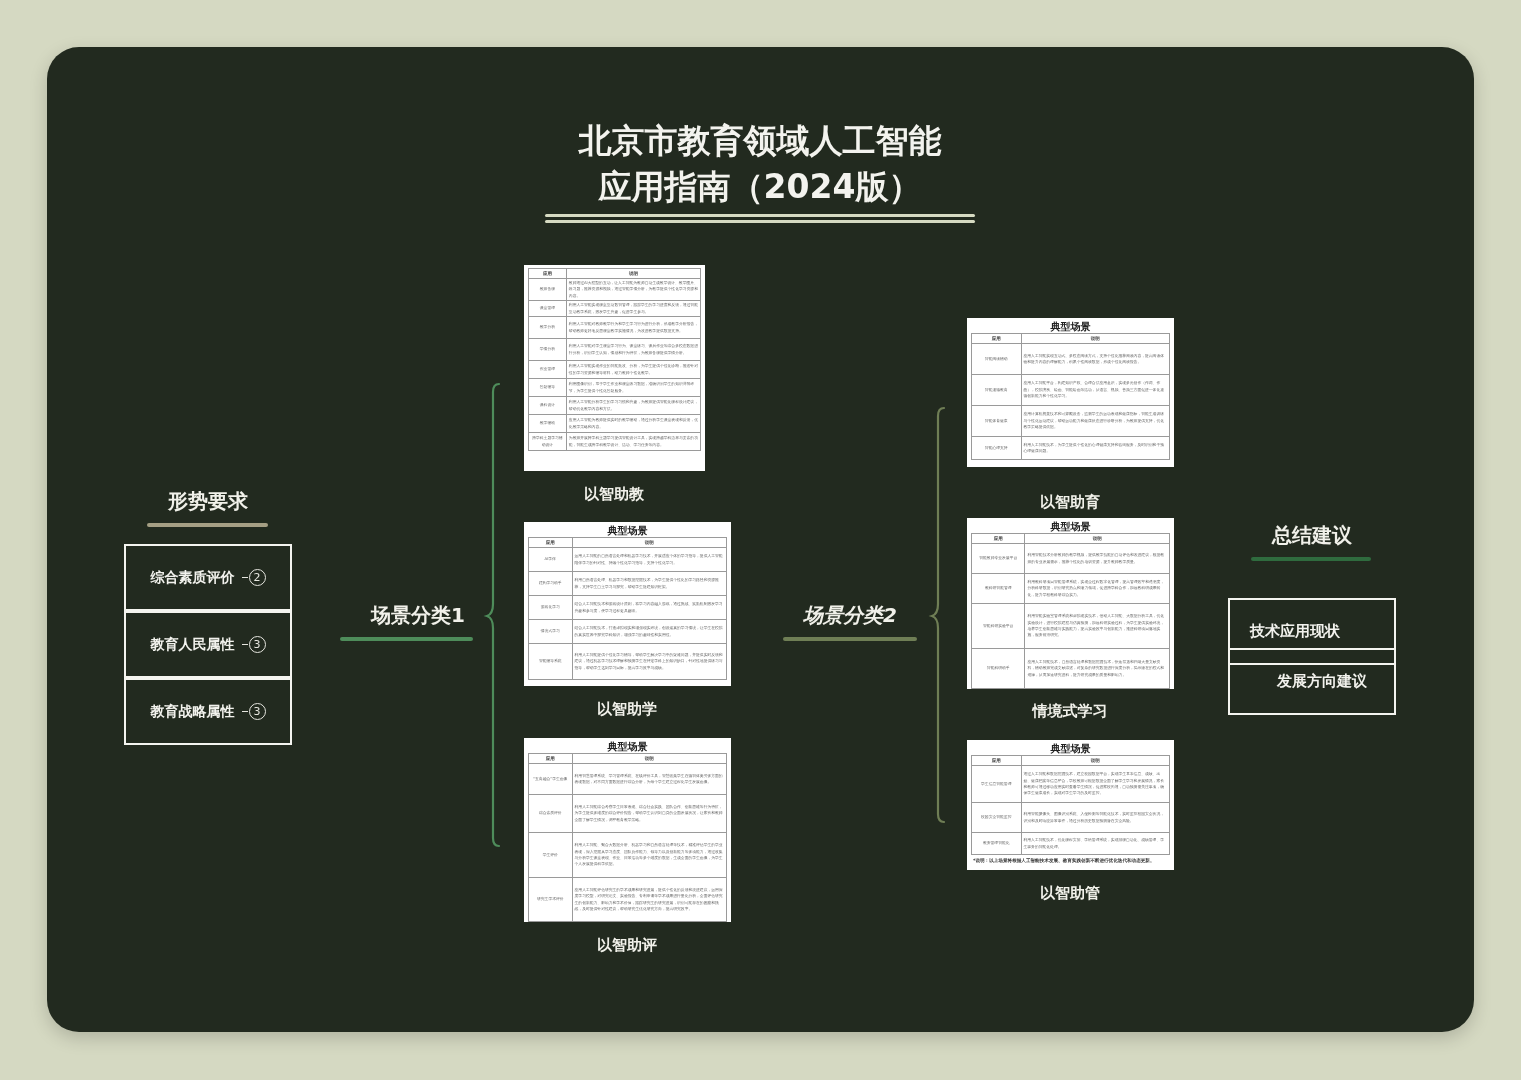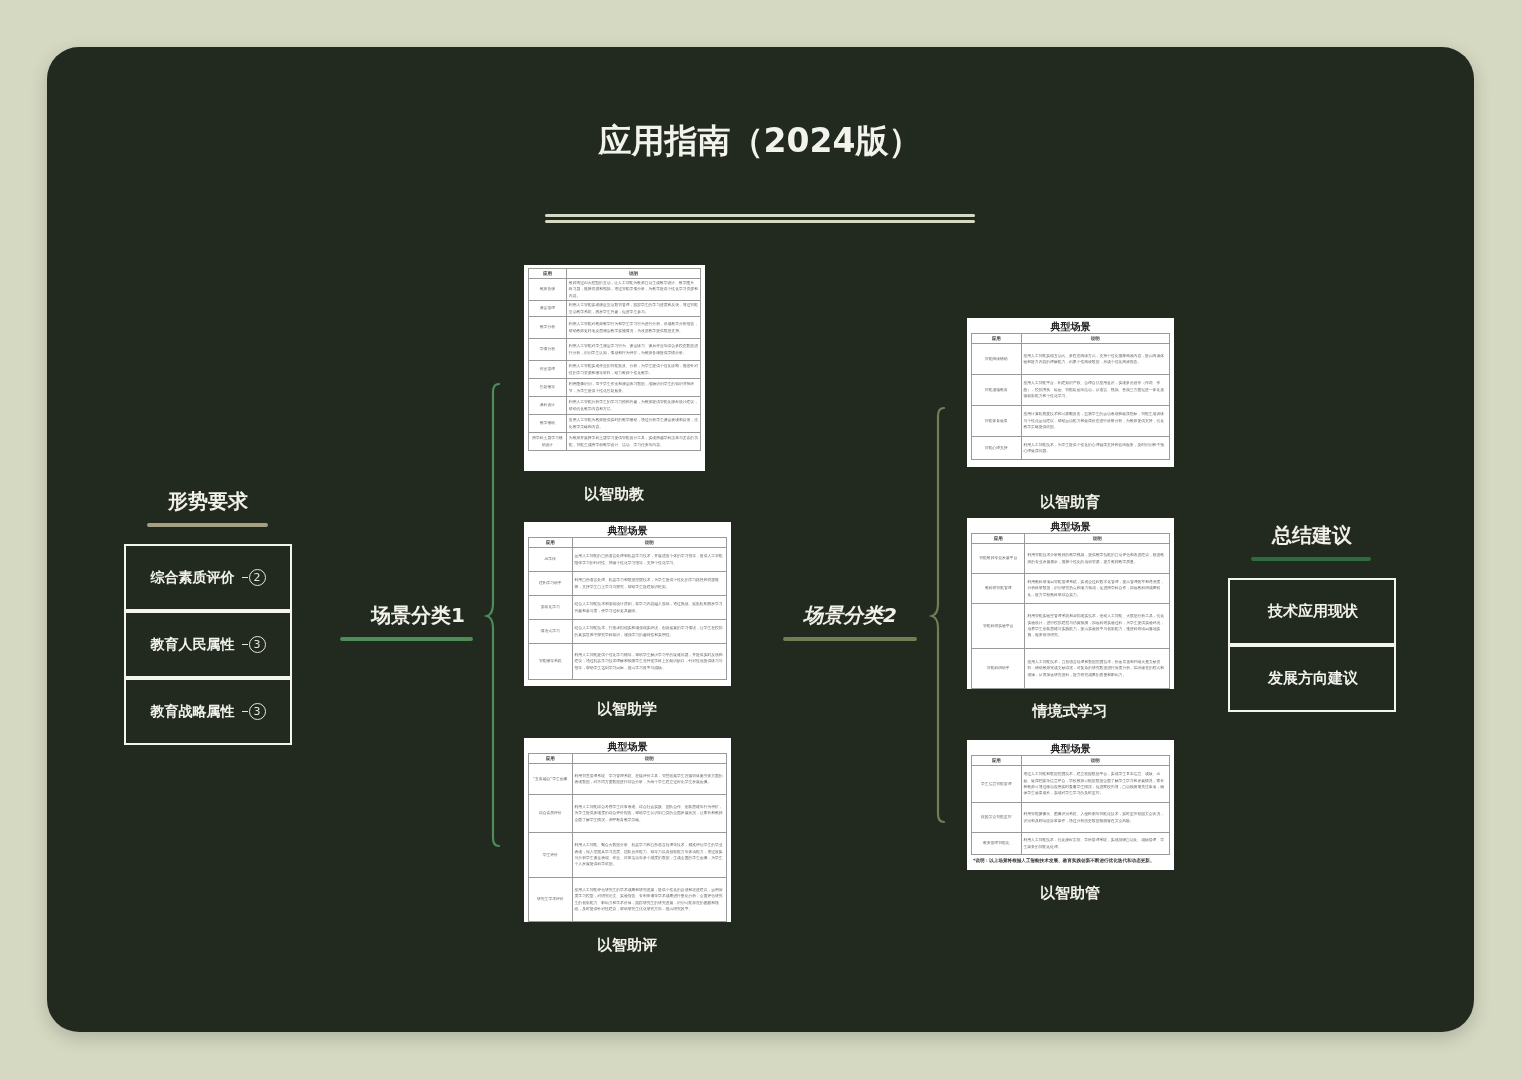--- a/index.html
+++ b/index.html
@@ -25,39 +25,40 @@
   .attr-badge {
     display: inline-flex; align-items: center; justify-content: center;
     width: 17px; height: 17px; border: 1.3px solid #e6e6df; border-radius: 50%;
     font-size: 11px; font-weight: normal; color: #e6e6df; position: relative; margin-left: 8px;
   }
   .attr-badge::before {
     content: ""; position: absolute; left: -8px; top: 7px; width: 6px; height: 1.3px; background: #e6e6df;
   }
   .sum-box {
     position: absolute; left: 1228px; width: 168px; height: 67px;
-    border: 2.5px solid #f4f4ef; display: flex; align-items: center; padding-left: 38px;
-    color: #f2f2ed; font-weight: bold; font-size: 15px;
+    border: 2.5px solid #f4f4ef; display: flex; align-items: center; padding-left: 20px;
+    color: #f2f2ed; font-weight: bold; font-size: 15px; margin-top: 20px;
   }
   .card { position: absolute; background: #ffffff; padding: 3px 4px; }
   .card-title { text-align: center; font-weight: bold; font-size: 10px; color: #222; height: 12px; line-height: 12px; }
   table.t { width: 100%; border-collapse: collapse; font-size: 3.8px; color: #666; }
   table.t th { border: 0.6px solid #9a9a9a; font-weight: bold; color: #333; height: 10px; font-size: 4.5px; }
   table.t td { border: 0.6px solid #9a9a9a; vertical-align: middle; padding: 1px 2px; line-height: 6.4px; }
   table.t td.k { text-align: center; width: 22%; }
   .note { font-size: 4.6px; font-weight: bold; color: #333; padding: 2px 2px 0 2px; line-height: 7px; }
   .caption { position: absolute; color: #f1f1ea; font-weight: bold; font-size: 15px; text-align: center; width: 120px; }
   svg.brace { position: absolute; overflow: visible; }
 </style>
 </head>
 <body>
 
 <div class="board"></div>
 
 <div class="title">
+  <div>北京市教育领域人工智能</div>
   <div>应用指南（2024版）</div>
 </div>
 <div class="title-line" style="top:214px;"></div>
 <div class="title-line" style="top:220px;"></div>
 
 <div class="section-title" style="left:148px;top:488px;width:120px;">形势要求</div>
 <div class="underline" style="left:147px;top:523px;width:121px;background:#a59f84;"></div>
 
 <div class="attr-box" style="top:544px;">
   <span>综合素质评价</span>
@@ -277,15 +278,15 @@
   <div class="note">*说明：以上场景将根据人工智能技术发展、教育实践创新不断进行优化迭代和动态更新。</div>
 </div>
 <div class="caption" style="left:1010px;top:884px;">以智助管</div>
 
 <div class="section-title" style="left:1252px;top:522px;width:120px;">总结建议</div>
 <div class="underline" style="left:1251px;top:557px;width:120px;background:#2f6b3e;"></div>
 
 <div class="sum-box" style="top:578px;">
   <span>技术应用现状</span>
 </div>
-<div class="sum-box" style="top:645px;">
+<div class="sum-box" style="top:628px;justify-content:center;">
   <span>发展方向建议</span>
 </div>
 
 </body></html>

